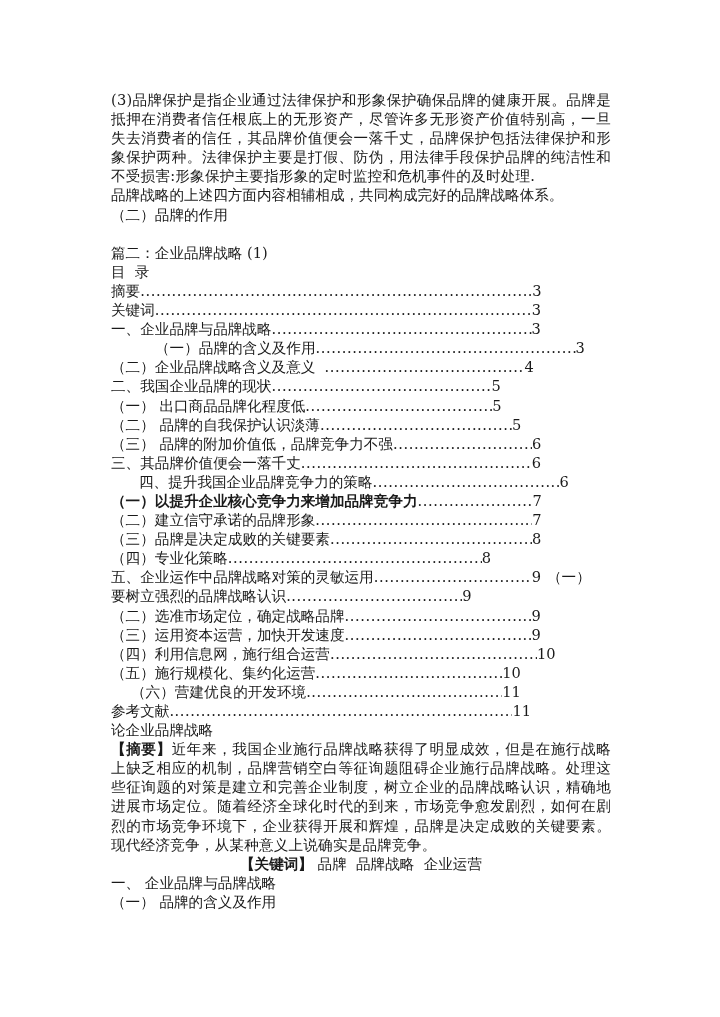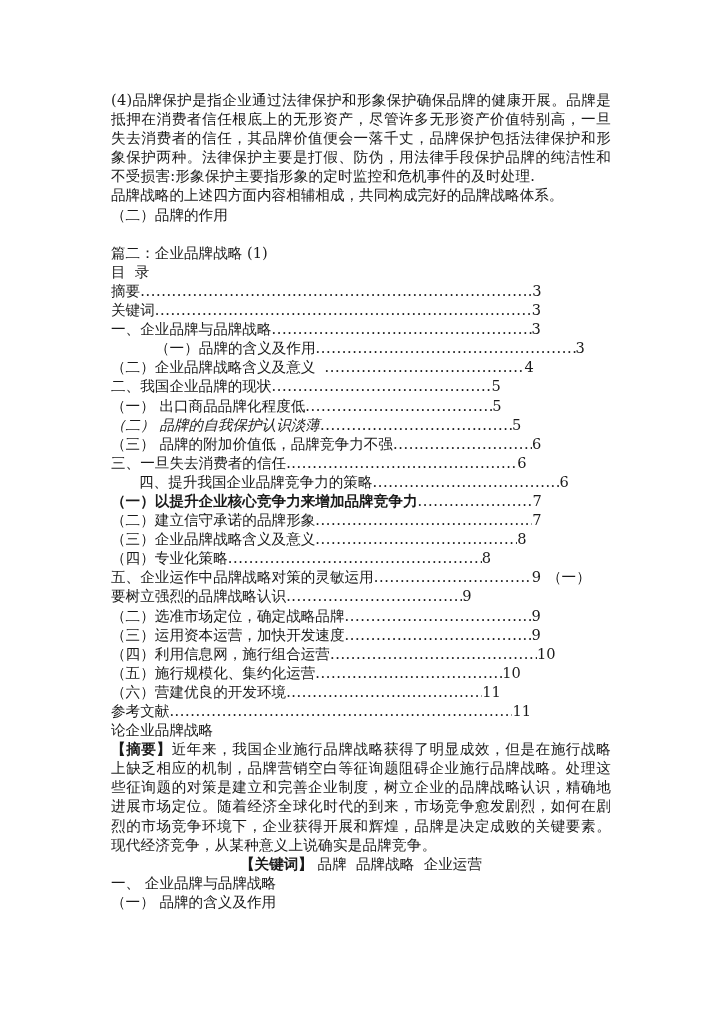--- a/index.html
+++ b/index.html
@@ -16,21 +16,21 @@
   .toc-row .lbl { flex: none; }
   .toc-row .dots { flex: none; overflow: hidden; letter-spacing: 0.6px; color: #1a1a1a; }
   .toc-row .pg { flex: none; }
   .tail { flex: none; margin-left: 6px; }
   .bold { font-weight: bold; }
 </style>
 </head>
 <body>
 
 <div class="page">
-  <div class="para">(4)品牌保护是指企业通过法律保护和形象保护确保品牌的健康开展。品牌是抵押在消费者信任根底上的无形资产，尽管许多无形资产价值特别高，一旦失去消费者的信任，其品牌价值便会一落千丈，品牌保护包括法律保护和形象保护两种。法律保护主要是打假、防伪，用法律手段保护品牌的纯洁性和不受损害:形象保护主要指形象的定时监控和危机事件的及时处理.</div>
+  <div class="para">(3)品牌保护是指企业通过法律保护和形象保护确保品牌的健康开展。品牌是抵押在消费者信任根底上的无形资产，尽管许多无形资产价值特别高，一旦失去消费者的信任，其品牌价值便会一落千丈，品牌保护包括法律保护和形象保护两种。法律保护主要是打假、防伪，用法律手段保护品牌的纯洁性和不受损害:形象保护主要指形象的定时监控和危机事件的及时处理.</div>
   <div class="line">品牌战略的上述四方面内容相辅相成，共同构成完好的品牌战略体系。</div>
   <div class="line">（二）品牌的作用</div>
   <div class="blank"></div>
   <div class="line">篇二：企业品牌战略 (1)</div>
   <div class="line" style="white-space:pre;">目  录</div>
 
   <div id="toc">
       <div class="line toc-row">
         <span class="lbl" style="white-space: pre;">摘要</span>
         <span class="dots" style="width: 392px;">........................................................................................................................</span>
@@ -60,51 +60,51 @@
         <span class="lbl" style="white-space: pre;">二、我国企业品牌的现状</span>
         <span class="dots" style="width: 220px;">........................................................................................................................</span>
         <span class="pg">5</span>
       </div>
       <div class="line toc-row">
         <span class="lbl" style="white-space: pre;">（一） 出口商品品牌化程度低</span>
         <span class="dots" style="width: 187px;">........................................................................................................................</span>
         <span class="pg">5</span>
       </div>
       <div class="line toc-row">
-        <span class="lbl" style="white-space: pre; font-style: italic;">（二） 品牌的自我保护认识淡薄</span>
+        <span class="lbl" style="white-space: pre;">（二） 品牌的自我保护认识淡薄</span>
         <span class="dots" style="width: 192px;">........................................................................................................................</span>
         <span class="pg">5</span>
       </div>
       <div class="line toc-row">
         <span class="lbl" style="white-space: pre;">（三） 品牌的附加价值低，品牌竞争力不强</span>
         <span class="dots" style="width: 139px;">........................................................................................................................</span>
         <span class="pg">6</span>
       </div>
       <div class="line toc-row">
-        <span class="lbl" style="white-space: pre;">三、一旦失去消费者的信任</span>
+        <span class="lbl" style="white-space: pre;">三、其品牌价值便会一落千丈</span>
         <span class="dots" style="width: 231px;">........................................................................................................................</span>
         <span class="pg">6</span>
       </div>
       <div class="line toc-row">
         <span class="lbl" style="white-space: pre; margin-left: 28px;">四、提升我国企业品牌竞争力的策略</span>
         <span class="dots" style="width: 187px;">........................................................................................................................</span>
         <span class="pg">6</span>
       </div>
       <div class="line toc-row">
         <span class="lbl" style="white-space: pre; font-weight: bold;">（一）以提升企业核心竞争力来增加品牌竞争力</span>
         <span class="dots" style="width: 115px;">........................................................................................................................</span>
         <span class="pg">7</span>
       </div>
       <div class="line toc-row">
         <span class="lbl" style="white-space: pre;">（二）建立信守承诺的品牌形象</span>
         <span class="dots" style="width: 217px;">........................................................................................................................</span>
         <span class="pg">7</span>
       </div>
       <div class="line toc-row">
-        <span class="lbl" style="white-space: pre;">（三）企业品牌战略含义及意义</span>
+        <span class="lbl" style="white-space: pre;">（三）品牌是决定成败的关键要素</span>
         <span class="dots" style="width: 202px;">........................................................................................................................</span>
         <span class="pg">8</span>
       </div>
       <div class="line toc-row">
         <span class="lbl" style="white-space: pre;">（四）专业化策略</span>
         <span class="dots" style="width: 254px;">........................................................................................................................</span>
         <span class="pg">8</span>
       </div>
       <div class="line toc-row">
         <span class="lbl" style="white-space: pre;">五、企业运作中品牌战略对策的灵敏运用</span>
@@ -131,21 +131,21 @@
         <span class="lbl" style="white-space: pre;">（四）利用信息网，施行组合运营</span>
         <span class="dots" style="width: 207px;">........................................................................................................................</span>
         <span class="pg">10</span>
       </div>
       <div class="line toc-row">
         <span class="lbl" style="white-space: pre;">（五）施行规模化、集约化运营</span>
         <span class="dots" style="width: 187px;">........................................................................................................................</span>
         <span class="pg">10</span>
       </div>
       <div class="line toc-row">
-        <span class="lbl" style="white-space: pre;">（六）营建优良的开发环境</span>
+        <span class="lbl" style="white-space: pre; margin-left: 20px;">（六）营建优良的开发环境</span>
         <span class="dots" style="width: 196px;">........................................................................................................................</span>
         <span class="pg">11</span>
       </div>
       <div class="line toc-row">
         <span class="lbl" style="white-space: pre;">参考文献</span>
         <span class="dots" style="width: 343px;">........................................................................................................................</span>
         <span class="pg">11</span>
       </div>
     </div>
 

